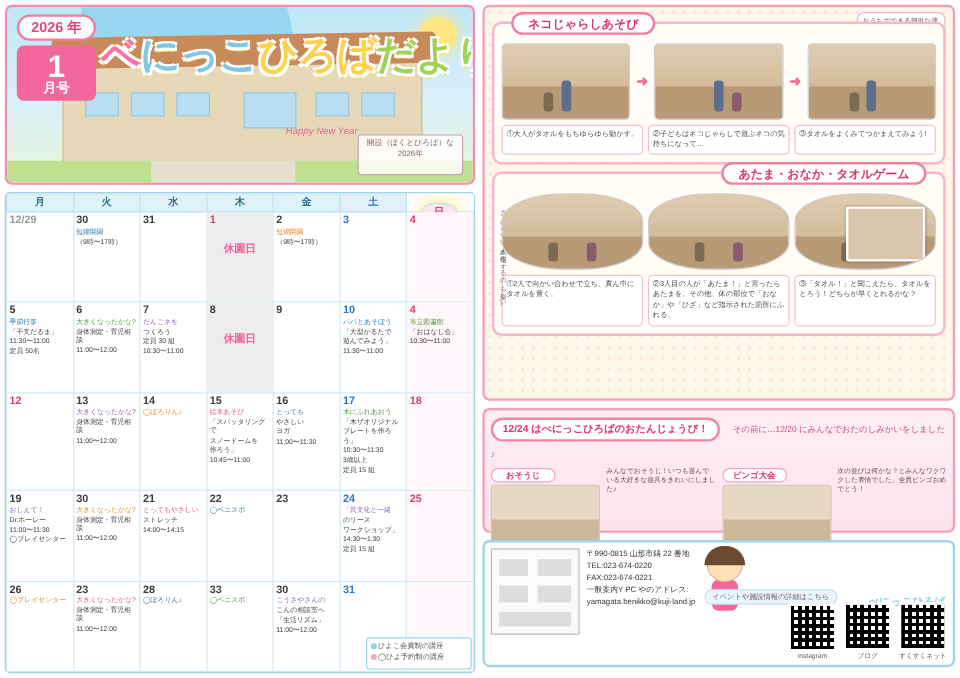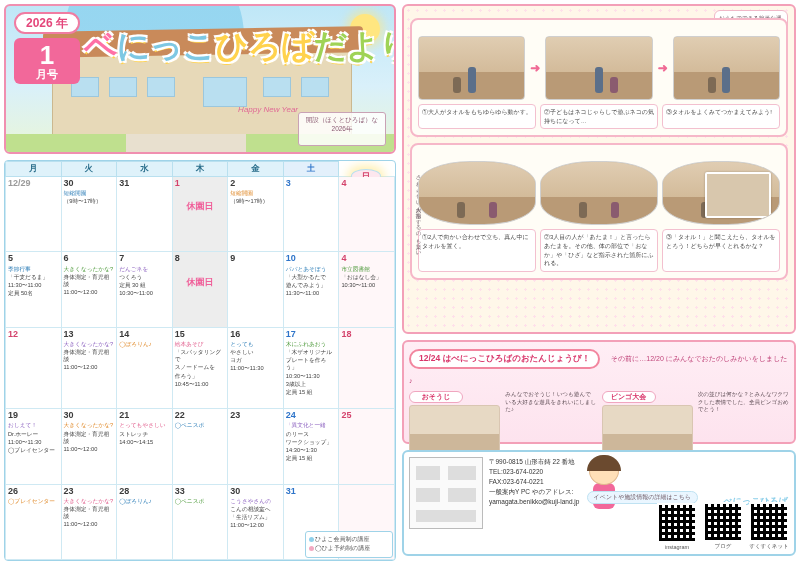--- a/index.html
+++ b/index.html
@@ -328,20 +328,21 @@
       </div>
     </div>
   </div>
 
   <div class="right">
 
     <div class="panel-top">
       <div class="note-bubble">おうちでできる簡単な運動遊びです。ぜひ親子でやってみてください!</div>
 
       <div class="sec">
+        <div class="sec-title">ネコじゃらしあそび</div>
         <div class="photos">
           <div class="photo">
               <span class="wall"></span>
               <span class="figure"></span>
               <span class="figure small"></span>
             </div>
           <div class="arrow-between">➜</div>
           <div class="photo">
               <span class="wall"></span>
               <span class="figure"></span>
@@ -355,20 +356,21 @@
             </div>
         </div>
         <div class="caps">
           <div class="cap">①大人がタオルをもちゆらゆら動かす。</div>
           <div class="cap">②子どもはネコじゃらしで遊ぶネコの気持ちになって…</div>
           <div class="cap">③タオルをよくみてつかまえてみよう!</div>
         </div>
       </div>
 
       <div class="sec sec2">
+        <div class="sec-title right-al">あたま・おなか・タオルゲーム</div>
         <div class="side-vert">さわらせい大人が指示をするのも楽しい。</div>
         <div class="photos">
           <div class="photo oval">
               <span class="wall"></span>
               <span class="figure small"></span>
               <span class="figure small alt"></span>
             </div>
           <div class="photo oval">
               <span class="wall"></span>
               <span class="figure small"></span>

